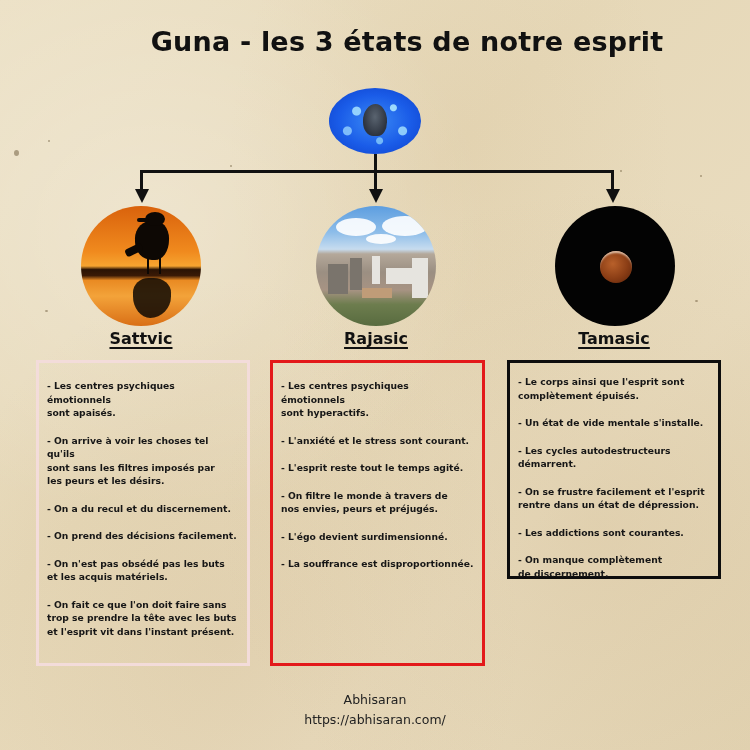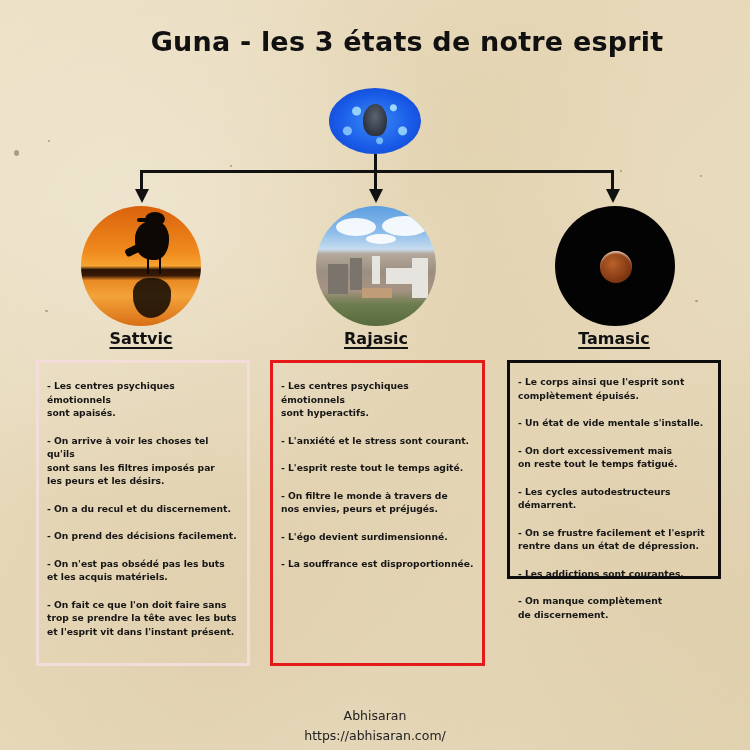--- a/index.html
+++ b/index.html
@@ -103,21 +103,21 @@
     font-family: "DejaVu Sans", sans-serif; font-weight: 700; font-size: 9.2px;
     line-height: 13.5px; color: #161616;
   }
   .card-sattvic { left: 36px; width: 214px; height: 306px; border: 3px solid #f3dcda; }
   .card-rajasic { left: 270px; width: 215px; height: 306px; border: 3px solid #e3191a; }
   .card-tamasic { left: 507px; width: 214px; height: 219px; border: 3px solid #0d0d0d; padding-top: 12px; }
   .card-item { margin-bottom: 14px; white-space: pre-line; }
 
   .footer {
     position: absolute; left: 0; top: 690px; width: 750px; text-align: center;
-    font-family: "DejaVu Sans", sans-serif; font-size: 12.5px; line-height: 20px; color: #222; margin-top: 16px;
+    font-family: "DejaVu Sans", sans-serif; font-size: 12.5px; line-height: 20px; color: #222;
   }
 </style>
 </head>
 <body>
 
 <div class="speck" style="left:14px;top:150px;width:5px;height:6px;"></div>
 <div class="speck" style="left:48px;top:140px;width:2px;height:2px;"></div>
 <div class="speck" style="left:230px;top:165px;width:2px;height:2px;"></div>
 <div class="speck" style="left:620px;top:170px;width:2px;height:2px;"></div>
 <div class="speck" style="left:700px;top:175px;width:2px;height:2px;"></div>
@@ -192,22 +192,20 @@
   <div class="card-item">- On filtre le monde à travers de
    nos envies, peurs et préjugés.</div>
   <div class="card-item">- L'égo devient surdimensionné.</div>
   <div class="card-item">- La souffrance est disproportionnée.</div>
 </div>
 
 <div class="card card-tamasic">
   <div class="card-item">- Le corps ainsi que l'esprit sont
    complètement épuisés.</div>
   <div class="card-item">- Un état de vide mentale s'installe.</div>
-  <div class="card-item">- On dort excessivement mais
-   on reste tout le temps fatigué.</div>
   <div class="card-item">- Les cycles autodestructeurs
    démarrent.</div>
   <div class="card-item">- On se frustre facilement et l'esprit
    rentre dans un état de dépression.</div>
   <div class="card-item">- Les addictions sont courantes.</div>
   <div class="card-item">- On manque complètement
    de discernement.</div>
 </div>
 
 <div class="footer">

